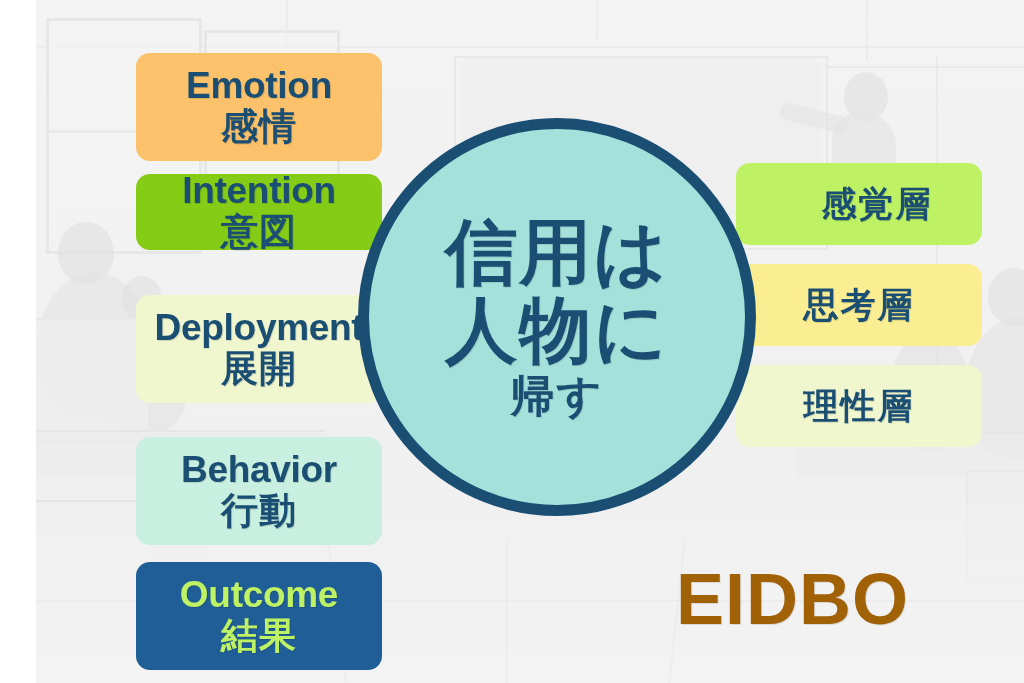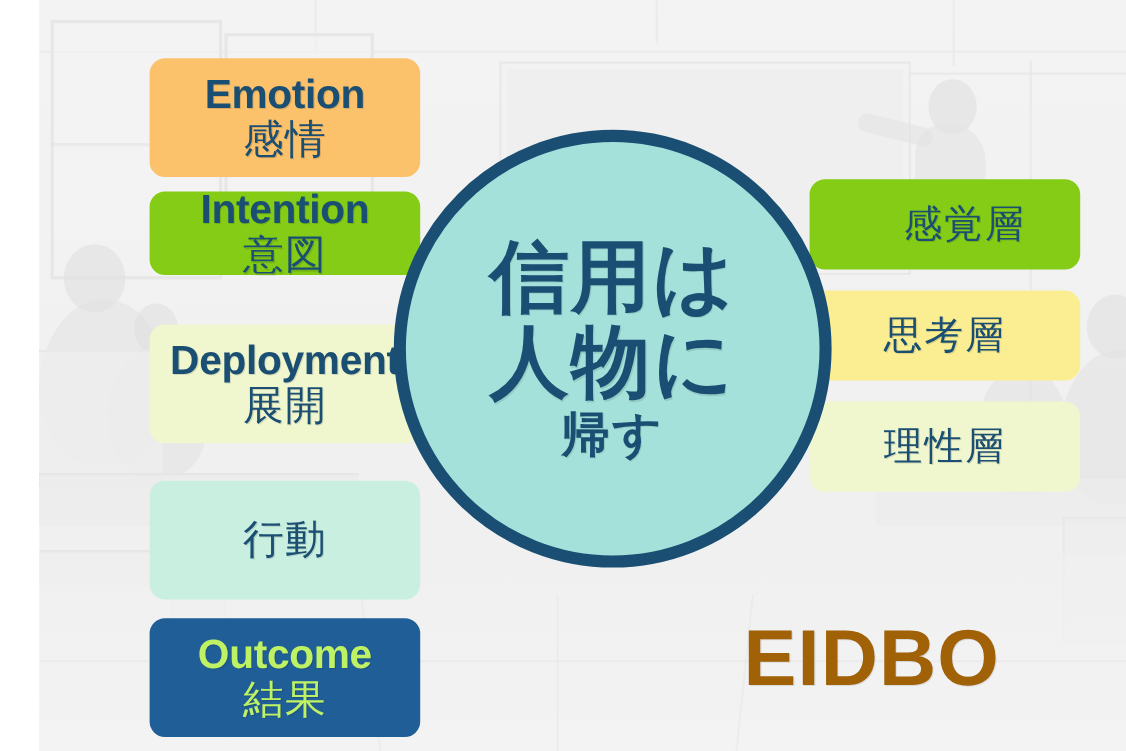--- a/index.html
+++ b/index.html
@@ -124,21 +124,21 @@
     white-space: nowrap;
   }
   .card .en {
     font-size: 37px;
     font-weight: bold;
     line-height: 1.04;
     letter-spacing: -0.3px;
   }
   .card .ja {
     font-size: 37px;
-    font-weight: normal;
+    font-weight: bold;
     line-height: 1.12;
     letter-spacing: 1px;
   }
   .card.solid { color: #bef264; }
 
   
   .card.single .ja {
     font-size: 35px;
     letter-spacing: 2px;
   }
@@ -245,29 +245,30 @@
     <div class="en">Intention</div>
     <div class="ja">意図</div>
   </div>
 
   <div class="card" style="left:100px;top:295px;width:246px;height:108px;background:#f0f7ce;">
     <div class="en">Deployment</div>
     <div class="ja">展開</div>
   </div>
 
   <div class="card" style="left:100px;top:437px;width:246px;height:108px;background:#c8efe0;">
+    <div class="en">Behavior</div>
     <div class="ja">行動</div>
   </div>
 
   <div class="card solid" style="left:100px;top:562px;width:246px;height:108px;background:#1f5e96;">
     <div class="en">Outcome</div>
     <div class="ja">結果</div>
   </div>
 
-  <div class="card single" style="left:700px;top:163px;width:246px;height:82px;background:#84cc16;padding-left:36px;">
+  <div class="card single" style="left:700px;top:163px;width:246px;height:82px;background:#bef264;padding-left:36px;">
     <div class="ja">感覚層</div>
   </div>
 
   <div class="card single" style="left:700px;top:264px;width:246px;height:82px;background:#fbee92;">
     <div class="ja">思考層</div>
   </div>
 
   <div class="card single" style="left:700px;top:365px;width:246px;height:82px;background:#f0f7ce;">
     <div class="ja">理性層</div>
   </div>

